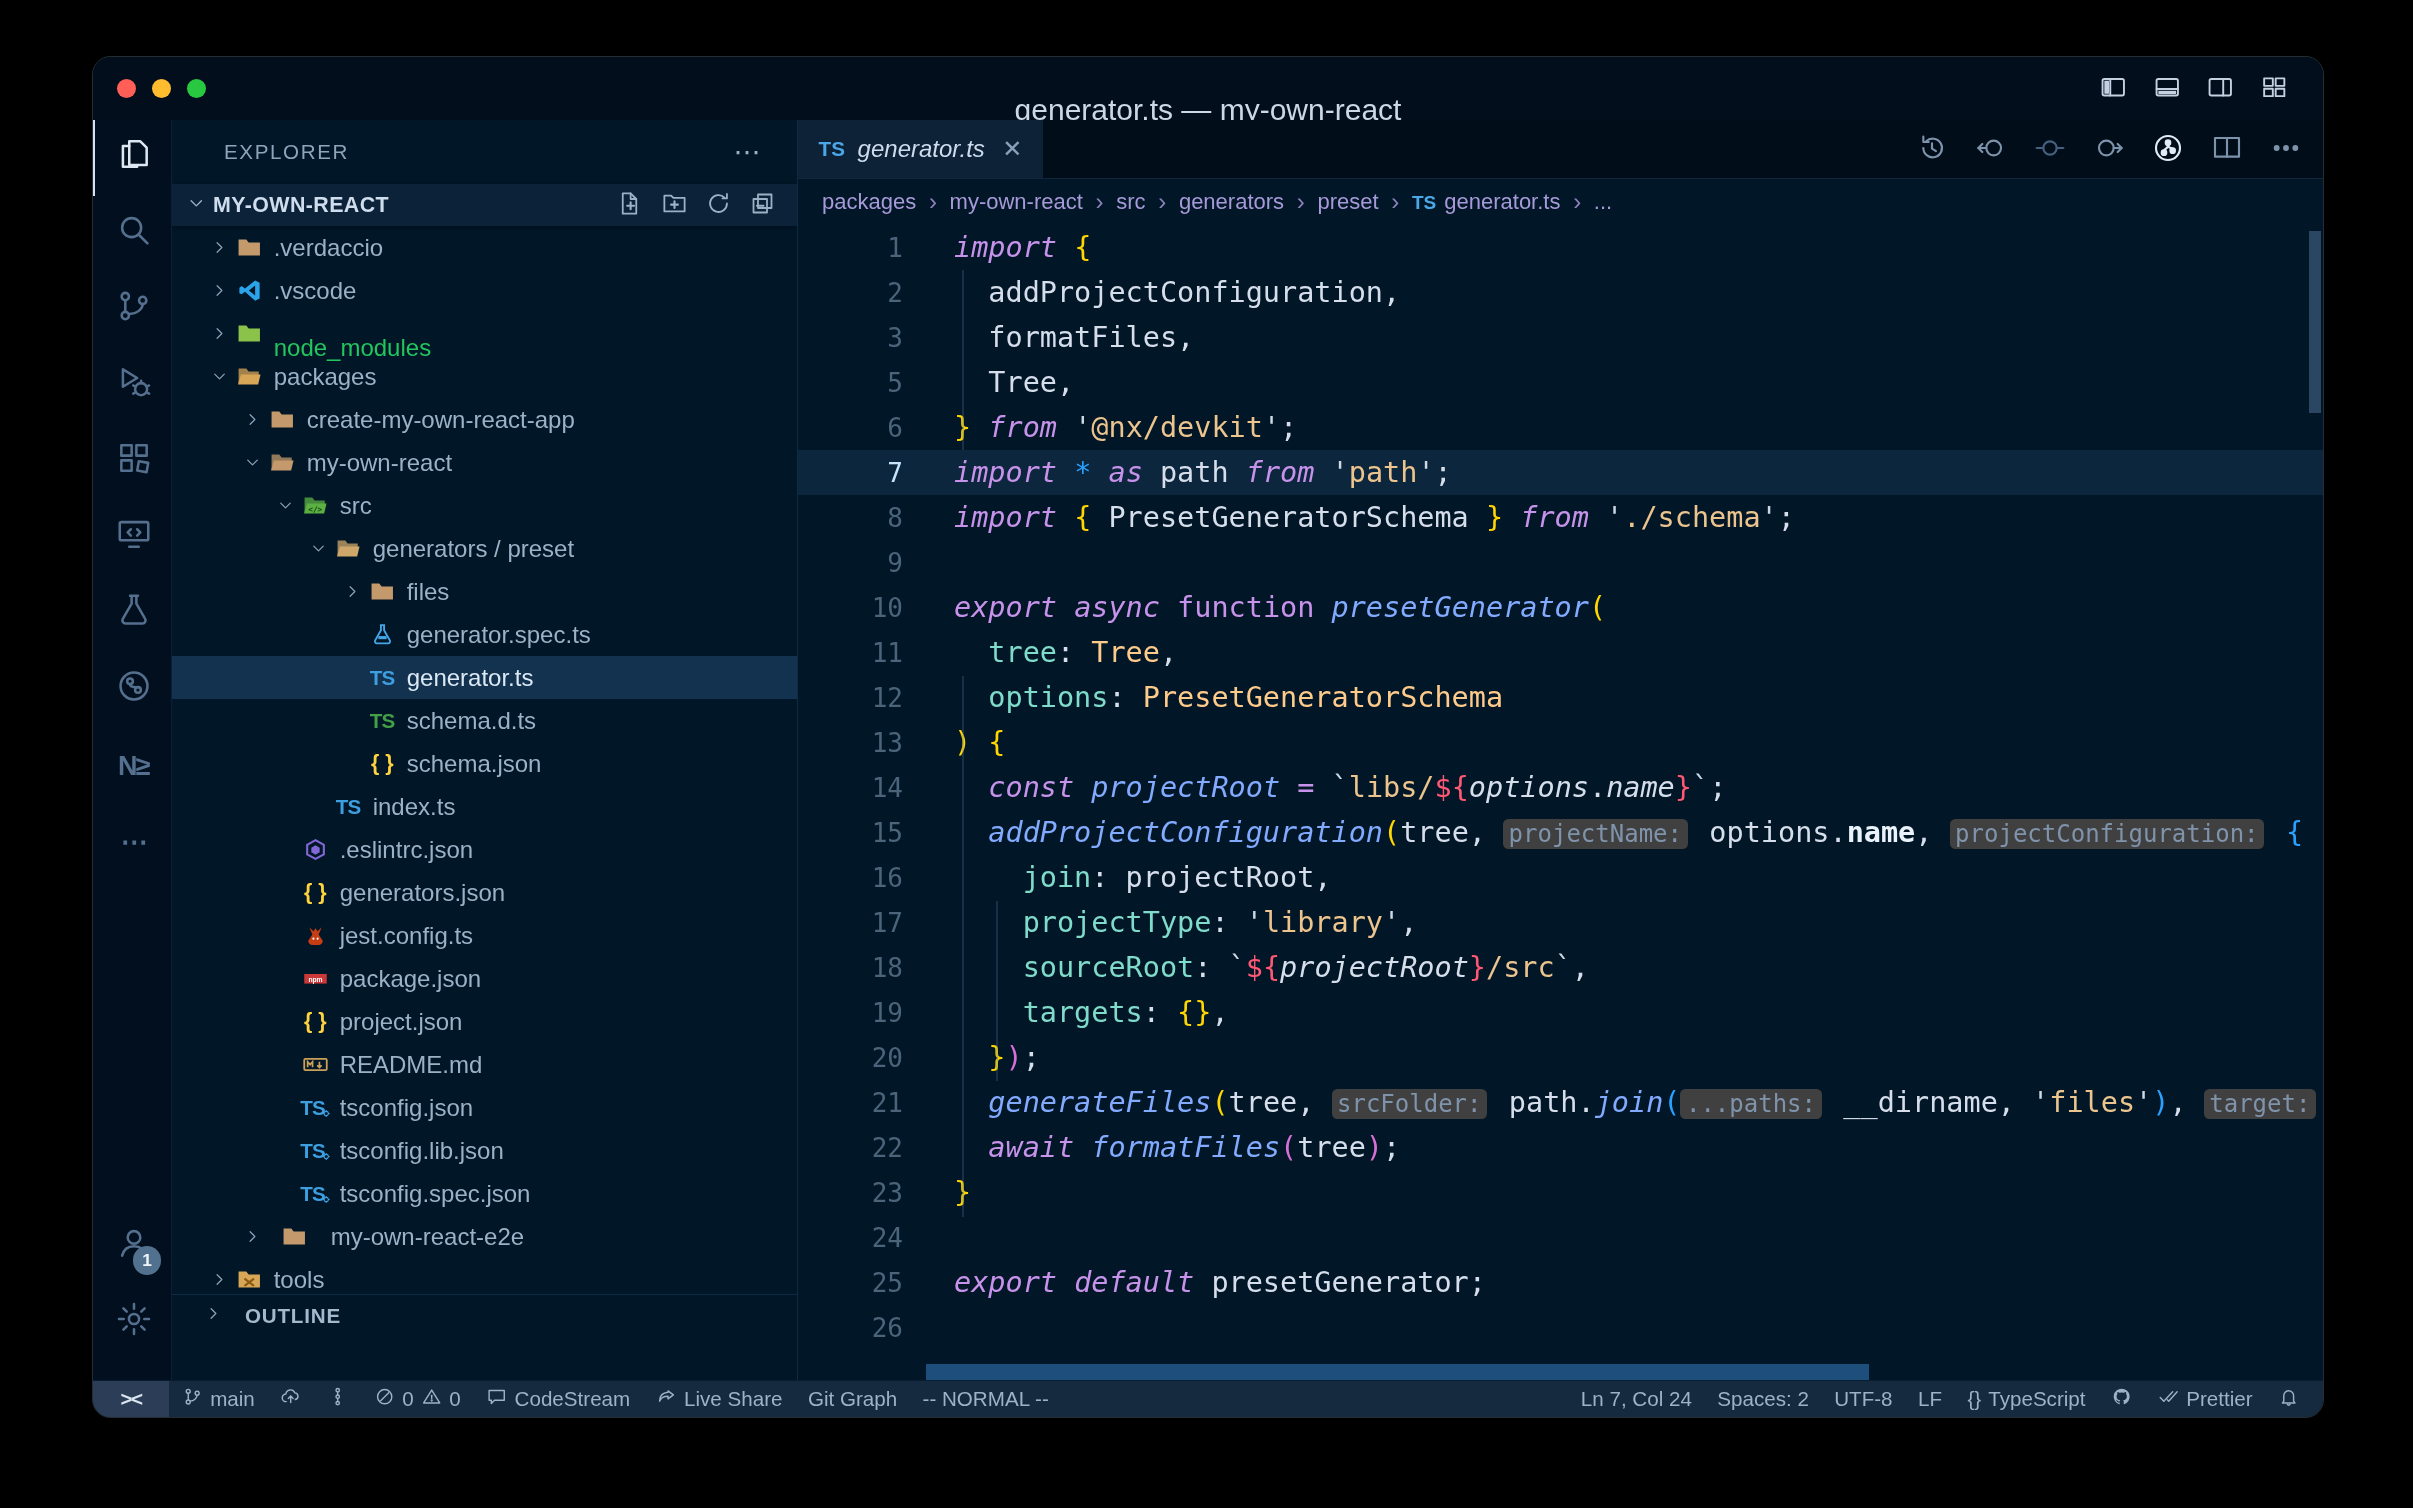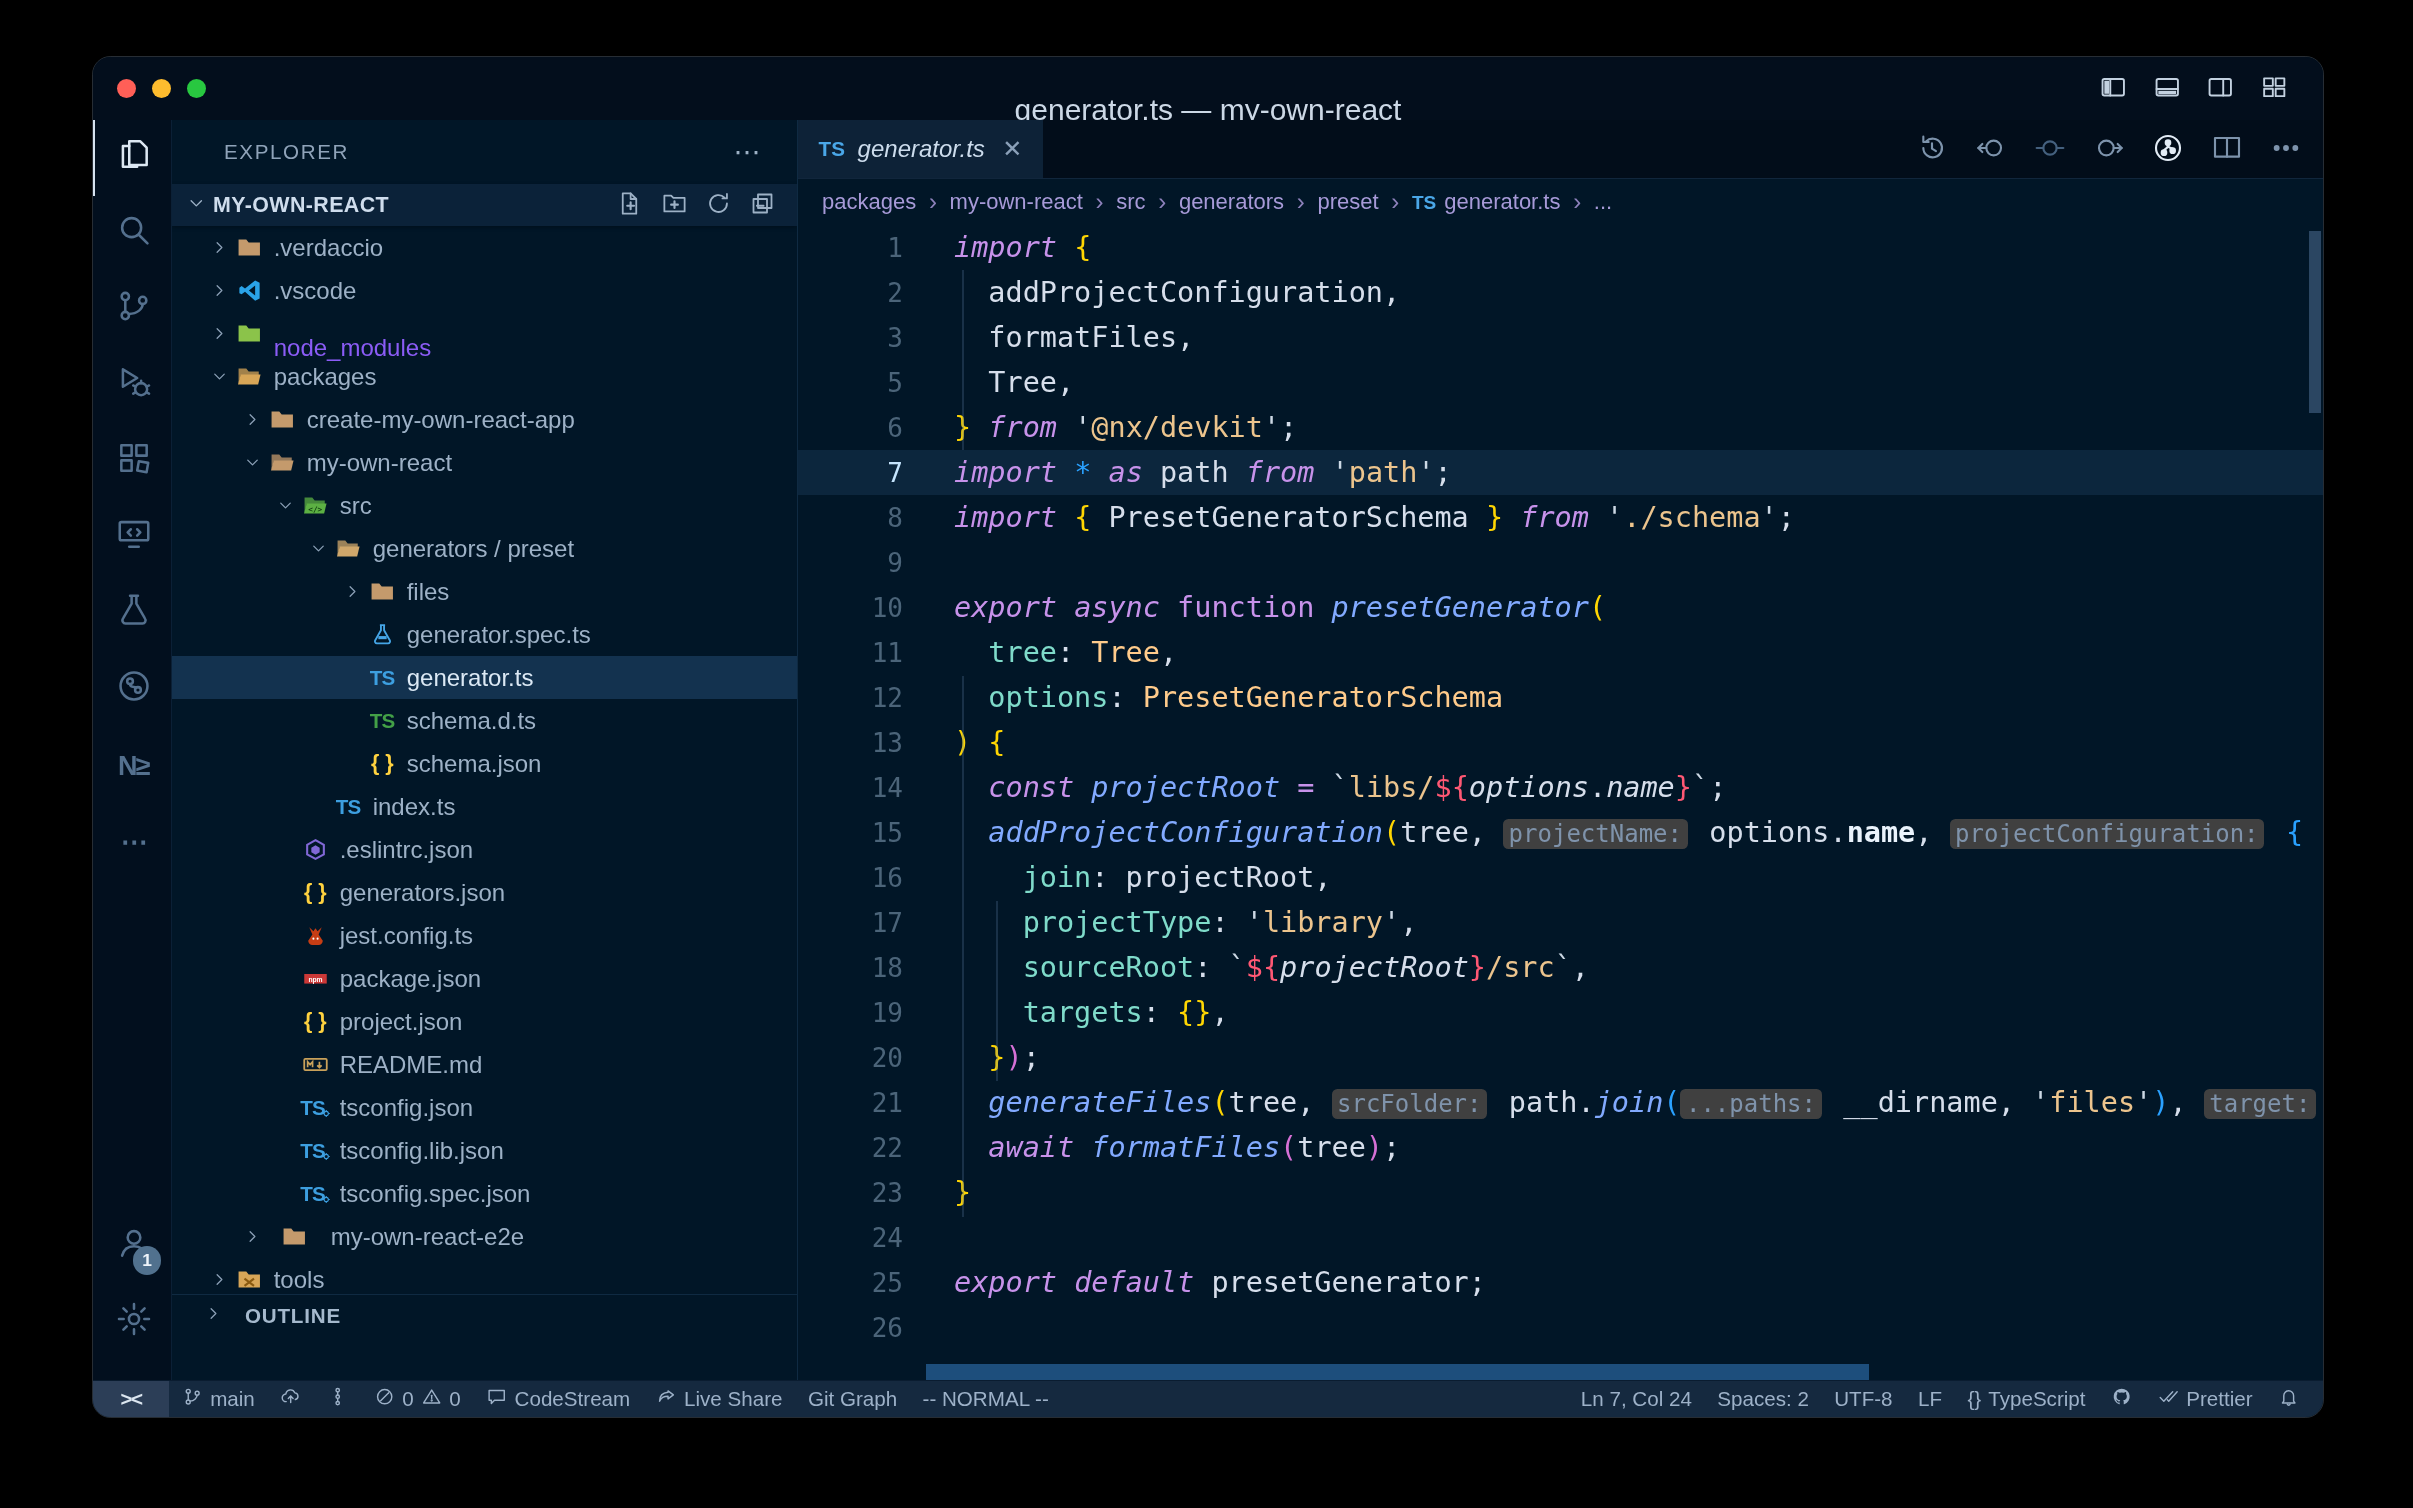--- a/index.html
+++ b/index.html
@@ -38,21 +38,21 @@
   .sb-actions .svgi { width:27px; height:27px; cursor:pointer; }
   .tree { position:absolute; top:106px; left:0; right:0; }
   .trow { height:43px; display:flex; align-items:center; cursor:pointer; position:relative; }
   .trow.sel { background:#13324f; }
   .trow .chev { width:24px; display:flex; justify-content:center; color:#8ba0b6; flex:none; }
   .trow .chev .svgi { width:19px; height:19px; }
   .trow .ficon { width:30px; height:30px; margin-left:3.2px; flex:none; display:flex; align-items:center; justify-content:center;
                  font-weight:bold; }
   .trow .flbl { margin-left:9.5px; font-size:24px; color:#9db1c6; white-space:nowrap; }
   .trow.sel .flbl { color:#dce9f5; }
-  .trow.dim .flbl { color:#8b5cf6;margin-top:28px; }
+  .trow.dim .flbl { color:#22c55e;margin-top:28px; }
   .sb-panel { position:absolute; left:0; right:0; height:43px; border-top:0.8px solid #0f2a42; display:flex; align-items:center;
               padding-left:32px; gap:22px; font-weight:bold; font-size:20.6px; color:#a5b9cd; letter-spacing:0.8px; cursor:pointer; }
   .sb-panel .svgi { width:19px; height:19px; color:#8ba0b6; }
   
   .editor { flex:1; position:relative; overflow:hidden; background:#011627; }
   .tabstrip { position:absolute; top:0; left:0; right:0; height:59px; background:#020d1a; border-bottom:0.8px solid #11263c; display:flex; }
   .tab { background:#0d2237; display:flex; align-items:center; padding:0 20.6px; gap:12.7px; cursor:pointer; }
   .tab .ts-ic { color:#4aa7e8; font-weight:bold; font-size:20.6px; }
   .tab .tlabel { font-style:italic; font-size:24px; color:#ccdcec; }
   .tab .close { color:#8aa0b8; font-size:24px; margin-left:4.7px; }

